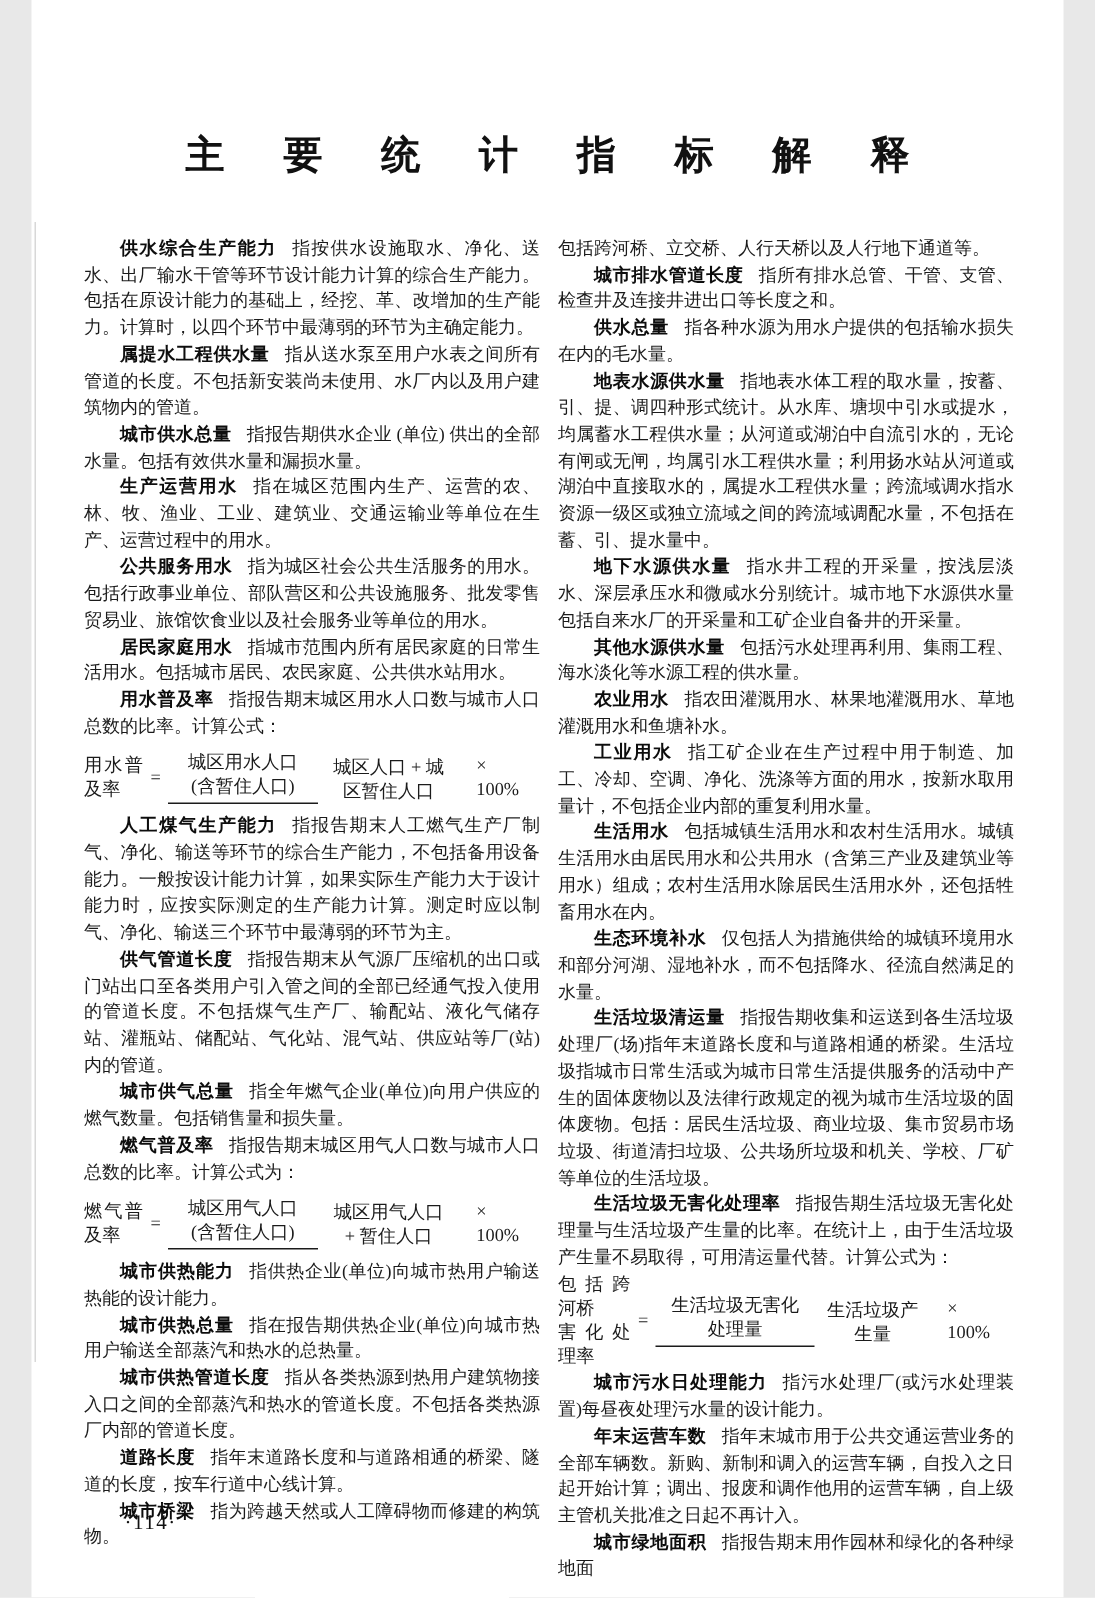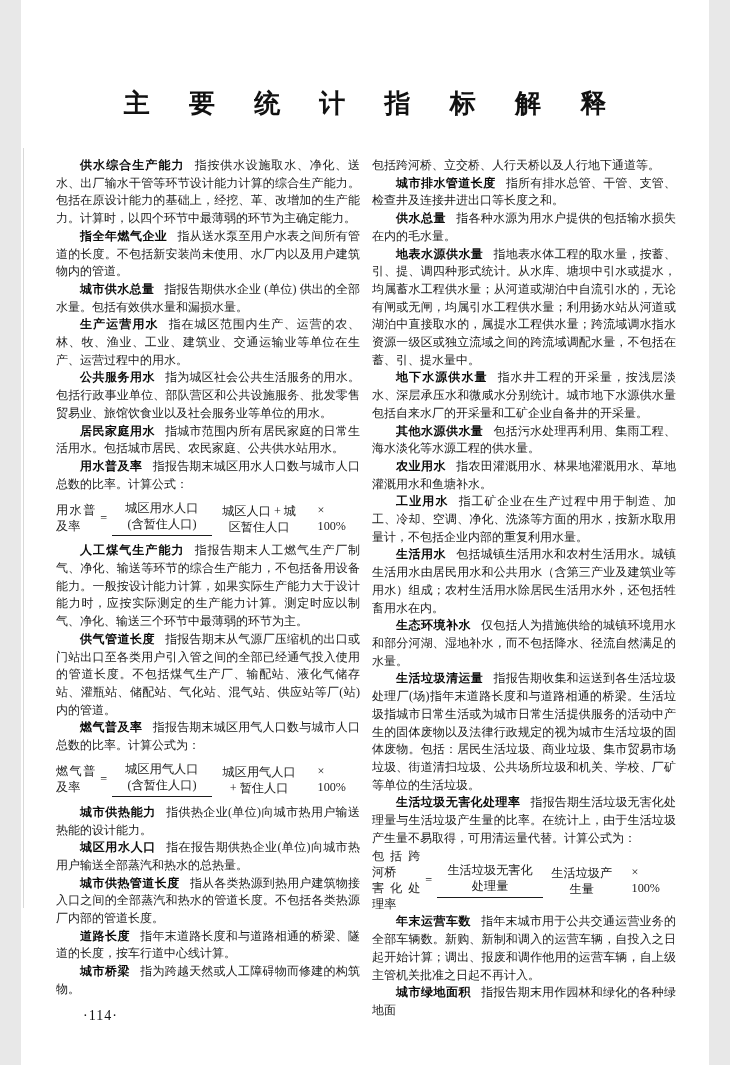--- a/index.html
+++ b/index.html
@@ -48,21 +48,21 @@
 </head>
 <body>
 
 <div class="page">
   <div class="edge-artifact"></div>
   <h1 class="title">主 要 统 计 指 标 解 释</h1>
   <div class="columns">
     <div class="col" id="col-left">
   <p class="entry"><span class="term">供水综合生产能力</span><span class="body">指按供水设施取水、净化、送水、出厂输水干管等环节设计能力计算的综合生产能力。包括在原设计能力的基础上，经挖、革、改增加的生产能力。计算时，以四个环节中最薄弱的环节为主确定能力。</span></p>
 
-  <p class="entry"><span class="term">指全年燃气企业</span><span class="body">指从送水泵至用户水表之间所有管道的长度。不包括新安装尚未使用、水厂内以及用户建筑物内的管道。</span></p>
+  <p class="entry"><span class="term">属提水工程供水量</span><span class="body">指从送水泵至用户水表之间所有管道的长度。不包括新安装尚未使用、水厂内以及用户建筑物内的管道。</span></p>
 
   <p class="entry"><span class="term">城市供水总量</span><span class="body">指报告期供水企业 (单位) 供出的全部水量。包括有效供水量和漏损水量。</span></p>
 
   <p class="entry"><span class="term">生产运营用水</span><span class="body">指在城区范围内生产、运营的农、林、牧、渔业、工业、建筑业、交通运输业等单位在生产、运营过程中的用水。</span></p>
 
   <p class="entry"><span class="term">公共服务用水</span><span class="body">指为城区社会公共生活服务的用水。包括行政事业单位、部队营区和公共设施服务、批发零售贸易业、旅馆饮食业以及社会服务业等单位的用水。</span></p>
 
   <p class="entry"><span class="term">居民家庭用水</span><span class="body">指城市范围内所有居民家庭的日常生活用水。包括城市居民、农民家庭、公共供水站用水。</span></p>
 
   <p class="entry"><span class="term">用水普及率</span><span class="body">指报告期末城区用水人口数与城市人口总数的比率。计算公式：</span></p>
@@ -76,38 +76,39 @@
       <span class="num">城区用水人口(含暂住人口)</span>
       <span class="den">城区人口 + 城区暂住人口</span>
     </span>
     <span class="mult">× 100%</span>
   </div>
 
   <p class="entry"><span class="term">人工煤气生产能力</span><span class="body">指报告期末人工燃气生产厂制气、净化、输送等环节的综合生产能力，不包括备用设备能力。一般按设计能力计算，如果实际生产能力大于设计能力时，应按实际测定的生产能力计算。测定时应以制气、净化、输送三个环节中最薄弱的环节为主。</span></p>
 
   <p class="entry"><span class="term">供气管道长度</span><span class="body">指报告期末从气源厂压缩机的出口或门站出口至各类用户引入管之间的全部已经通气投入使用的管道长度。不包括煤气生产厂、输配站、液化气储存站、灌瓶站、储配站、气化站、混气站、供应站等厂(站)内的管道。</span></p>
 
+  <p class="entry"><span class="term">城市供气总量</span><span class="body">指全年燃气企业(单位)向用户供应的燃气数量。包括销售量和损失量。</span></p>
 
   <p class="entry"><span class="term">燃气普及率</span><span class="body">指报告期末城区用气人口数与城市人口总数的比率。计算公式为：</span></p>
 
   <div class="formula">
     <span class="lhs">
             <span>燃气普及率</span>
           </span>
     <span class="eq">=</span>
     <span class="frac">
       <span class="num">城区用气人口(含暂住人口)</span>
       <span class="den">城区用气人口 + 暂住人口</span>
     </span>
     <span class="mult">× 100%</span>
   </div>
 
   <p class="entry"><span class="term">城市供热能力</span><span class="body">指供热企业(单位)向城市热用户输送热能的设计能力。</span></p>
 
-  <p class="entry"><span class="term">城区用水人口</span><span class="body">指在报告期供热企业(单位)向城市热用户输送全部蒸汽和热水的总热量。</span></p>
+  <p class="entry"><span class="term">城市供热总量</span><span class="body">指在报告期供热企业(单位)向城市热用户输送全部蒸汽和热水的总热量。</span></p>
 
   <p class="entry"><span class="term">城市供热管道长度</span><span class="body">指从各类热源到热用户建筑物接入口之间的全部蒸汽和热水的管道长度。不包括各类热源厂内部的管道长度。</span></p>
 
   <p class="entry"><span class="term">道路长度</span><span class="body">指年末道路长度和与道路相通的桥梁、隧道的长度，按车行道中心线计算。</span></p>
 
   <p class="entry"><span class="term">城市桥梁</span><span class="body">指为跨越天然或人工障碍物而修建的构筑物。</span></p>
 </div>
     <div class="col" id="col-right">
   <p class="entry cont"><span class="body">包括跨河桥、立交桥、人行天桥以及人行地下通道等。</span></p>
 
@@ -140,20 +141,21 @@
             <span>害化处理率</span>
           </span>
     <span class="eq">=</span>
     <span class="frac">
       <span class="num">生活垃圾无害化处理量</span>
       <span class="den">生活垃圾产生量</span>
     </span>
     <span class="mult">× 100%</span>
   </div>
 
+  <p class="entry"><span class="term">城市污水日处理能力</span><span class="body">指污水处理厂(或污水处理装置)每昼夜处理污水量的设计能力。</span></p>
 
   <p class="entry"><span class="term">年末运营车数</span><span class="body">指年末城市用于公共交通运营业务的全部车辆数。新购、新制和调入的运营车辆，自投入之日起开始计算；调出、报废和调作他用的运营车辆，自上级主管机关批准之日起不再计入。</span></p>
 
   <p class="entry"><span class="term">城市绿地面积</span><span class="body">指报告期末用作园林和绿化的各种绿地面</span></p>
 </div>
   </div>
   <div class="page-number">·114·</div>
 </div>
 
 </body></html>

